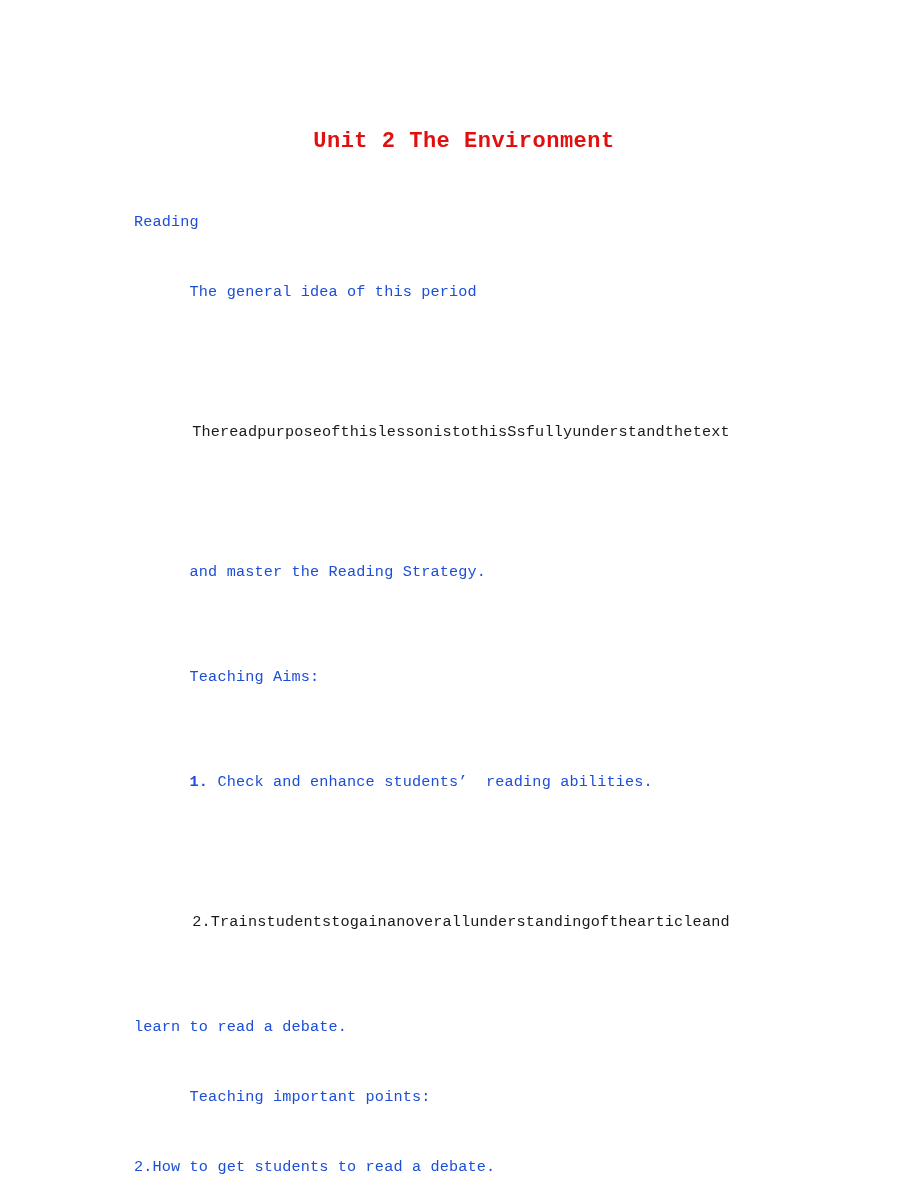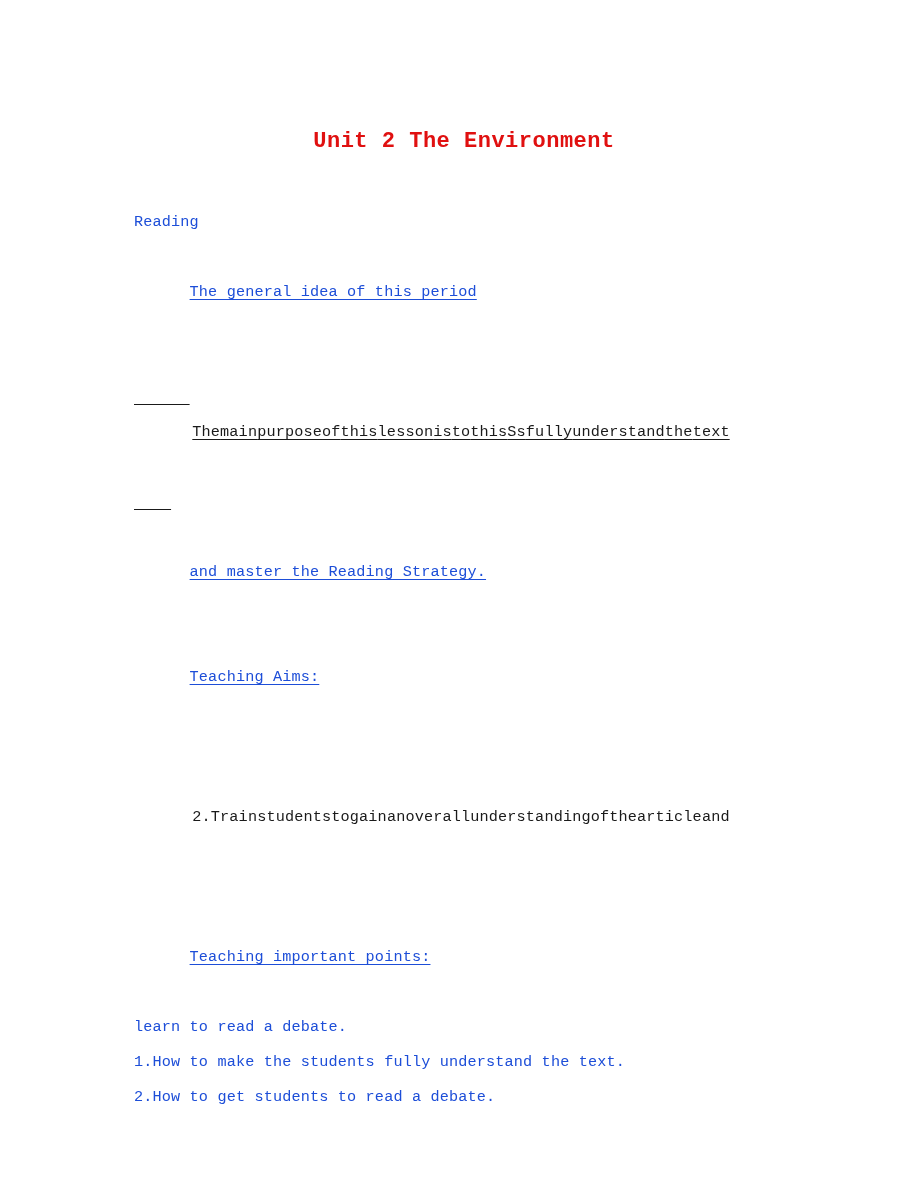--- a/index.html
+++ b/index.html
@@ -64,42 +64,42 @@
     white-space: pre;
     color: #1a1a1a;
   }
   .jstretch {
     display: flex;
     justify-content: center;
     width: 654px;
   }
   .jstretch > span { white-space: pre; }
 
-  .u { text-decoration: underline; text-underline-offset: 3px; }
+  .u { text-underline-offset: 3px; }
   .b { font-weight: bold; }
 </style>
 </head>
 <body>
 
 <div class="page">
 
   <div class="doc-title" style="color: rgb(224, 16, 16);">Unit 2 The Environment</div>
 
   <div class="body-block">
 
     <div class="line">Reading</div>
 
     <div class="line">
       <span class="u">The general idea of this period</span>
     </div>
 
     <div class="jline u">
       <span class="jstretch">
         <span>The</span>
-        <span>main</span>
+        <span>read</span>
         <span>purpose</span>
         <span>of</span>
         <span>this</span>
         <span>lesson</span>
         <span>is</span>
         <span>to</span>
         <span>this</span>
         <span>Ss</span>
         <span>fully</span>
         <span>understand</span>
@@ -109,42 +109,44 @@
     </div>
 
     <div class="line">
       <span class="u">and master the Reading Strategy.</span>
     </div>
 
     <div class="line">
       <span class="u">Teaching Aims:</span>
     </div>
 
+    <div class="line">
+      <span class="b">1.</span><span> Check and enhance students’  reading abilities.</span>
+    </div>
 
     <div class="jline">
       <span class="jstretch">
         <span>2.</span>
         <span>Train</span>
         <span>students</span>
         <span>to</span>
         <span>gain</span>
         <span>an</span>
         <span>overall</span>
         <span>understanding</span>
         <span>of</span>
         <span>the</span>
         <span>article</span>
         <span>and</span>
       </span>
     </div>
 
+    <div class="line">learn to read a debate.</div>
+
     <div class="line">
       <span class="u">Teaching important points:</span>
     </div>
 
-    <div class="line">learn to read a debate.</div>
-
-    <div class="line">1.How to make the students fully understand the text.</div>
 
     <div class="line">2.How to get students to read a debate.</div>
 
   </div>
 </div>
 
 </body></html>

